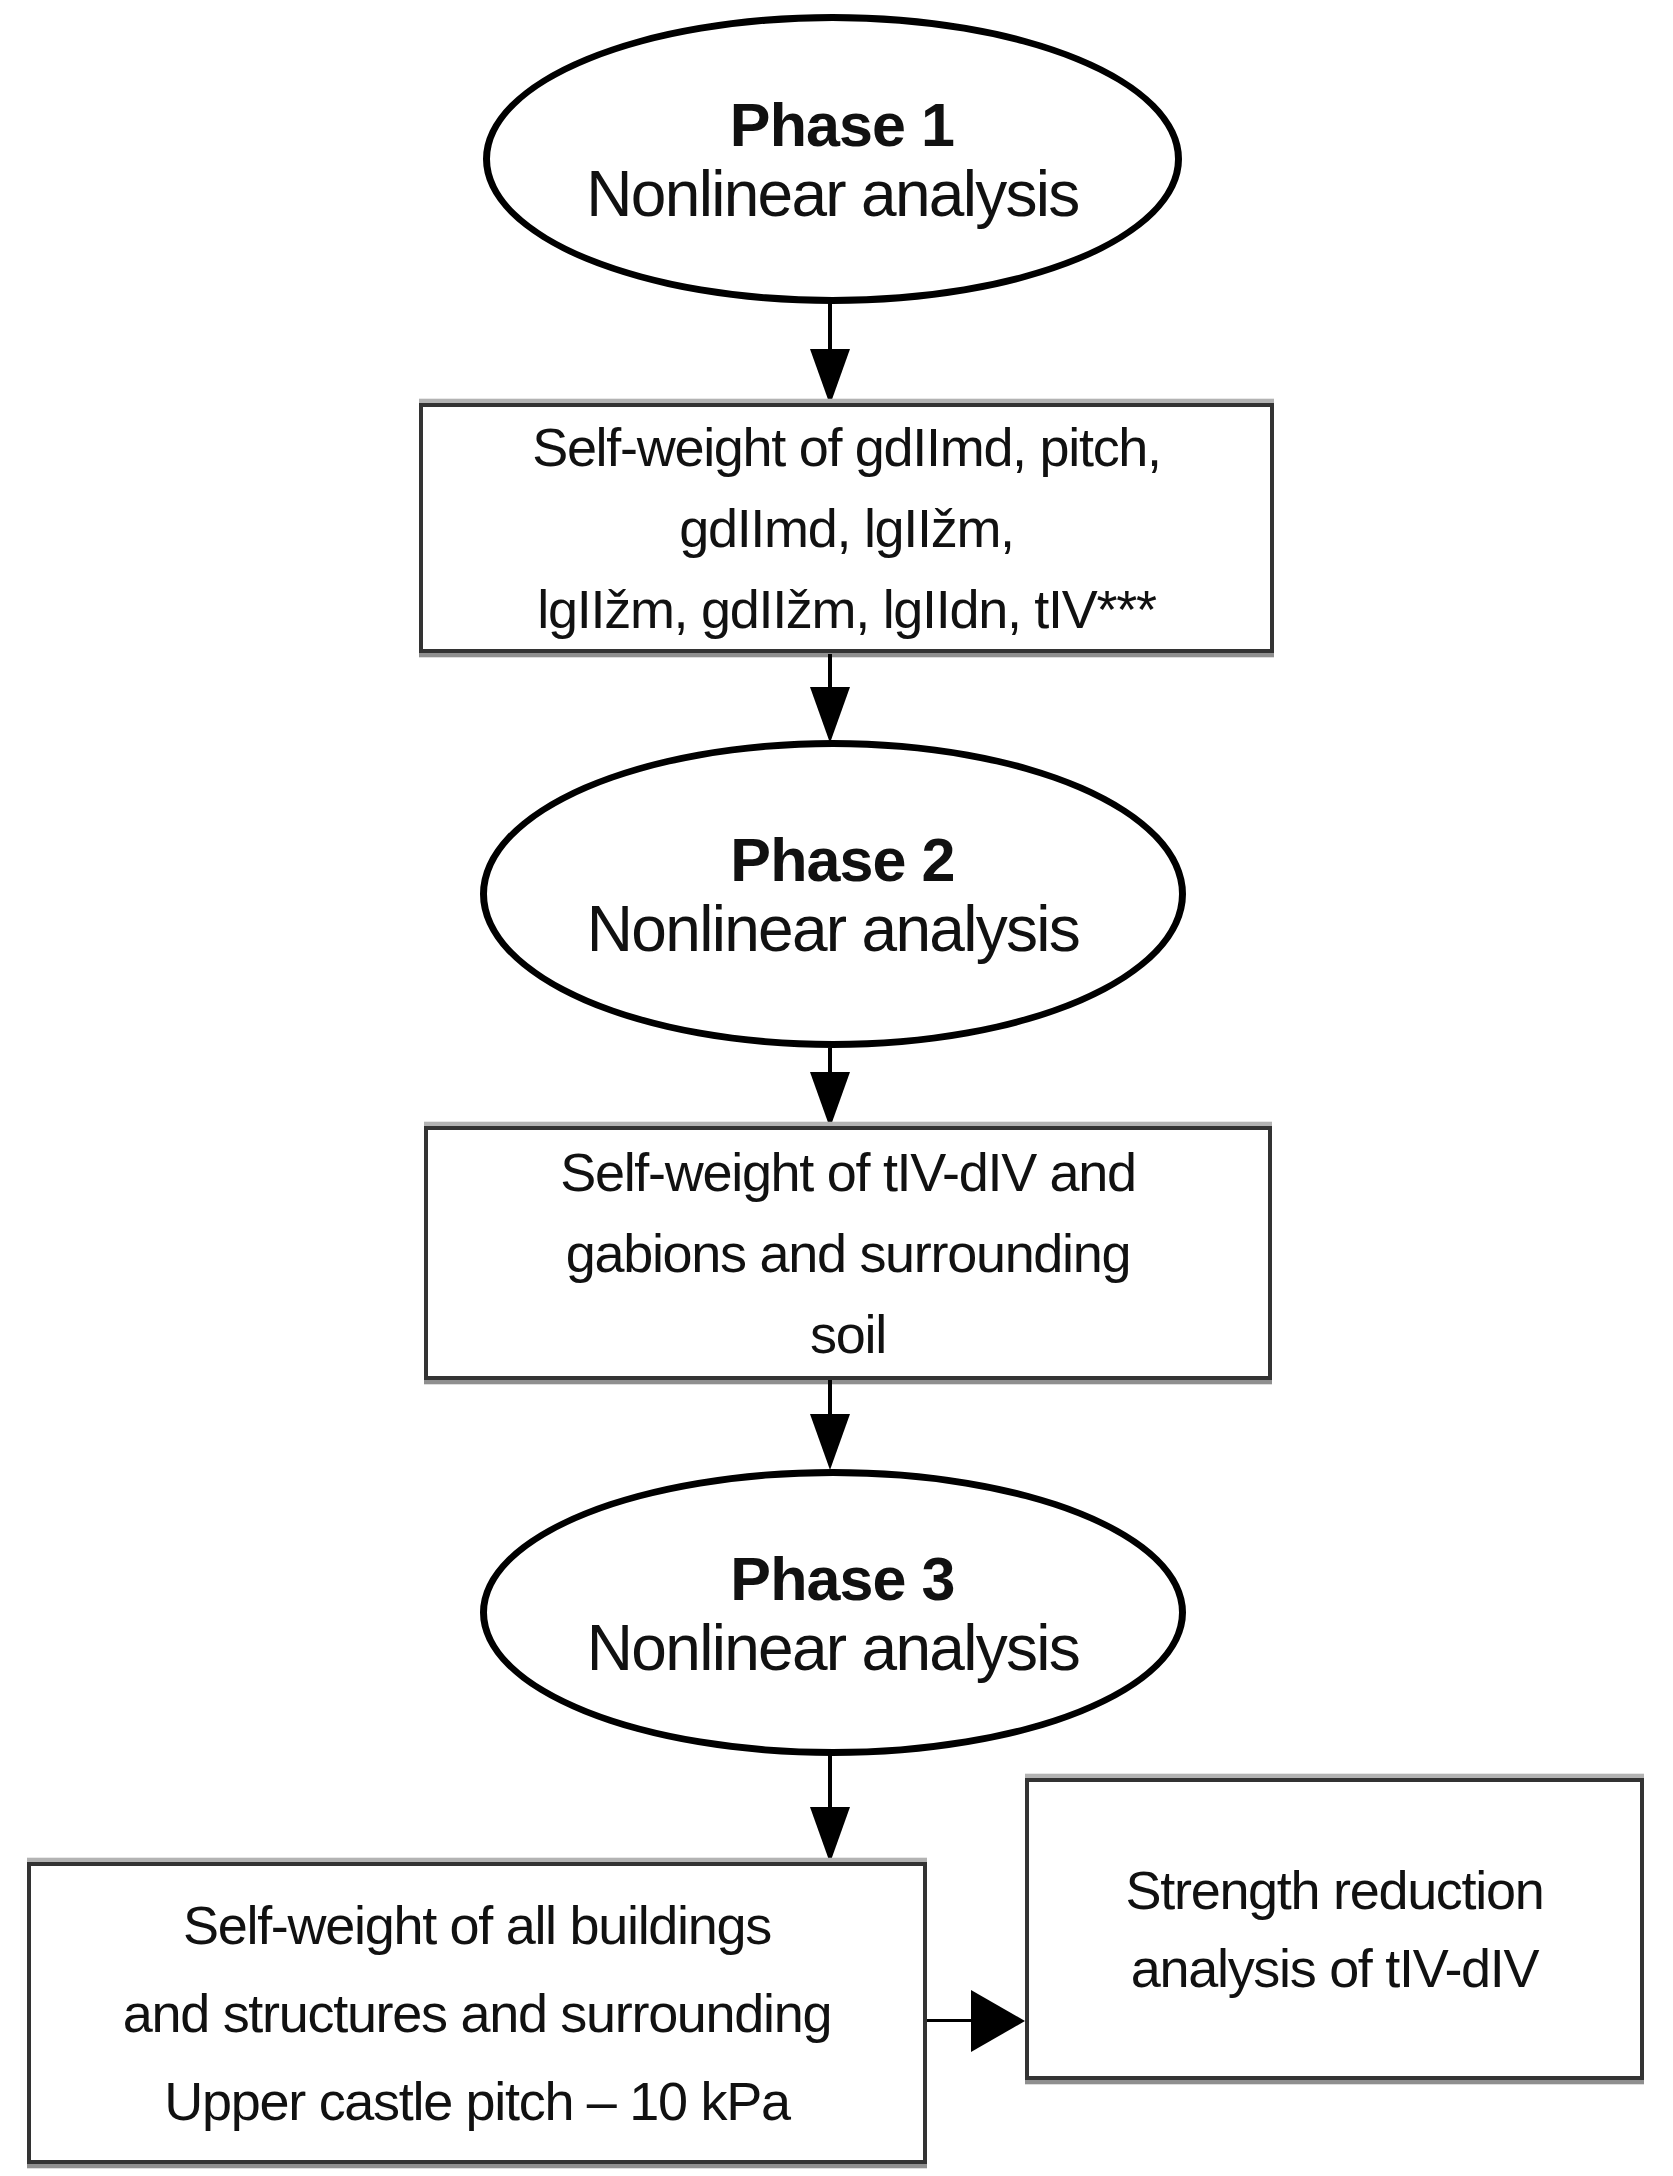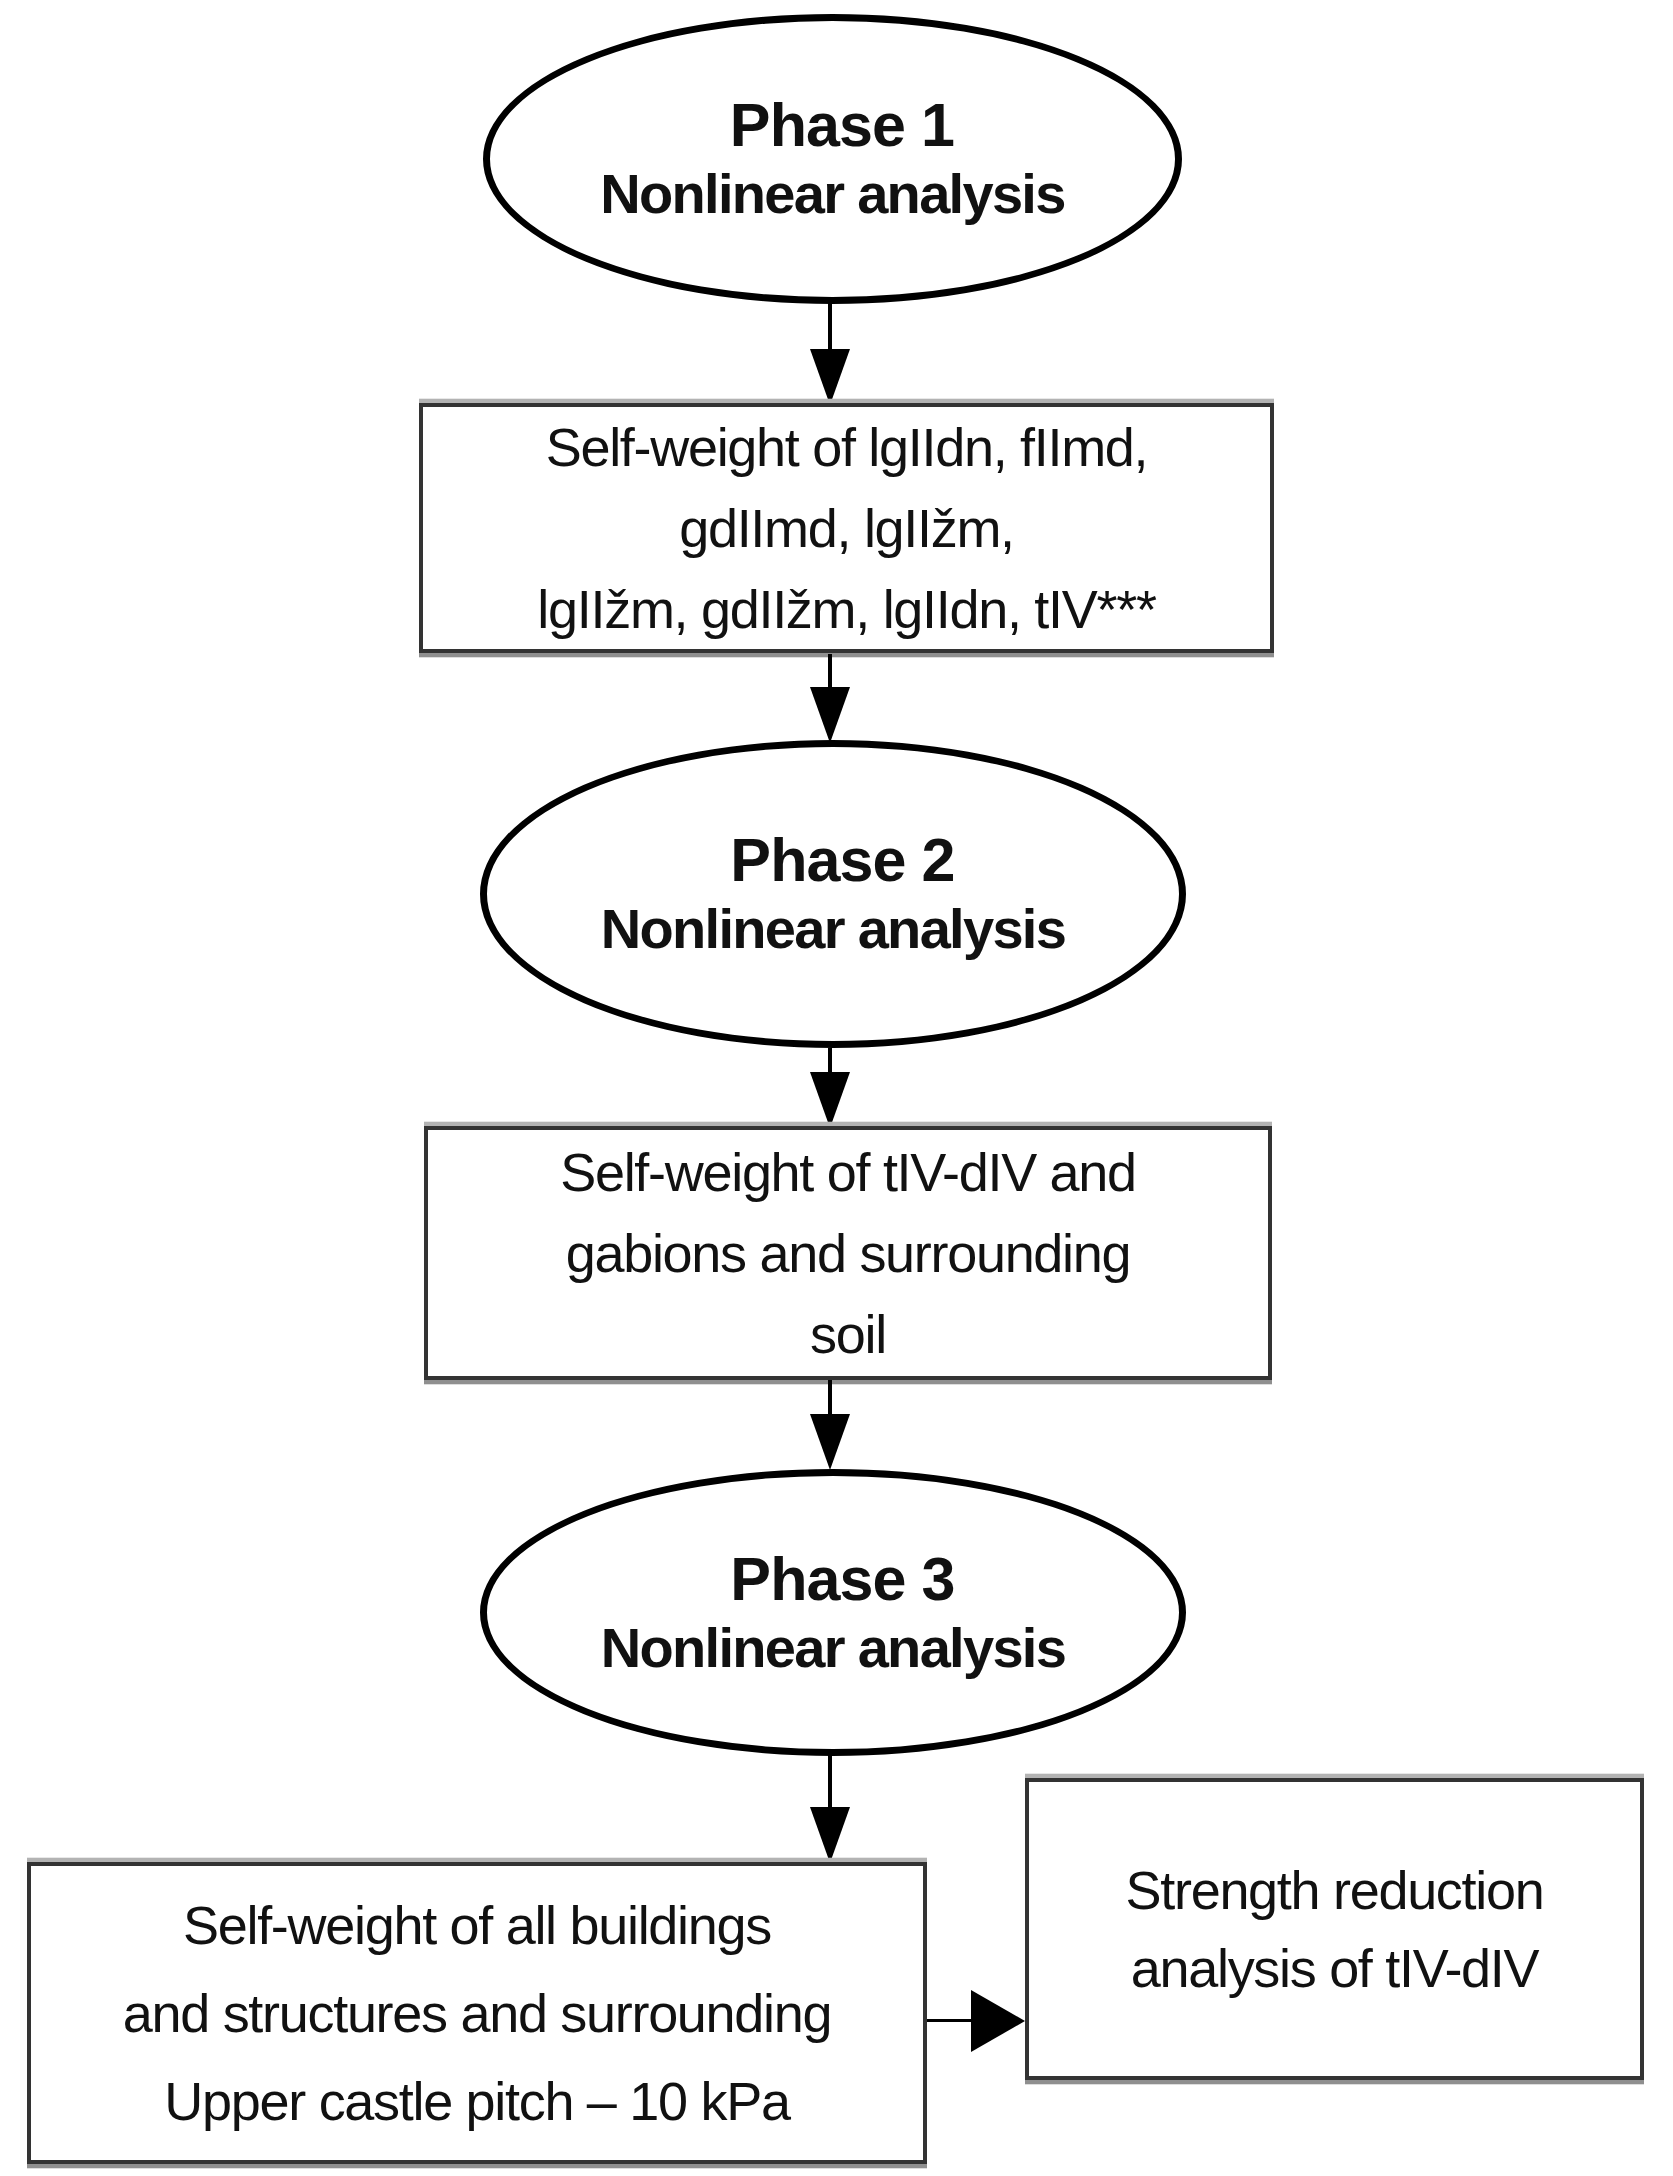--- a/index.html
+++ b/index.html
@@ -30,22 +30,22 @@
   }
   .ellipse-title {
     font-size: 61px;
     font-weight: bold;
     letter-spacing: -0.9px;
     line-height: 70px;
     white-space: nowrap;
     margin-left: 19px;
   }
   .ellipse-subtitle {
-    font-size: 56px;
-    font-weight: bold;
+    font-size: 64px;
+    font-weight: normal;
     letter-spacing: -1.7px;
     line-height: 68px;
     white-space: nowrap;
   }
   
   .rect {
     position: absolute;
     border: 4.3px solid #333333;
     background: #ffffff;
     box-sizing: border-box;
@@ -117,21 +117,21 @@
     <div class="ellipse-title">Phase 1</div>
     <div class="ellipse-subtitle">Nonlinear analysis</div>
   </div>
 
   <div class="arrow-v" style="left:810px; top:302px; height:103px;">
     <div class="shaft"></div>
     <div class="head"></div>
   </div>
 
   <div class="rect rect-1" style="left:419px; top:403px; width:855px; height:250px;">
-    <div class="line">Self-weight of lgIIdn, fIImd,</div>
+    <div class="line">Self-weight of gdIImd, pitch,</div>
     <div class="line">gdIImd, lgIIžm,</div>
     <div class="line">lgIIžm, gdIIžm, lgIIdn, tIV***</div>
   </div>
 
   <div class="arrow-v" style="left:810px; top:654px; height:89px;">
     <div class="shaft"></div>
     <div class="head"></div>
   </div>
 
   <div class="ellipse" style="left:480px; top:740px; width:706px; height:308px;">

